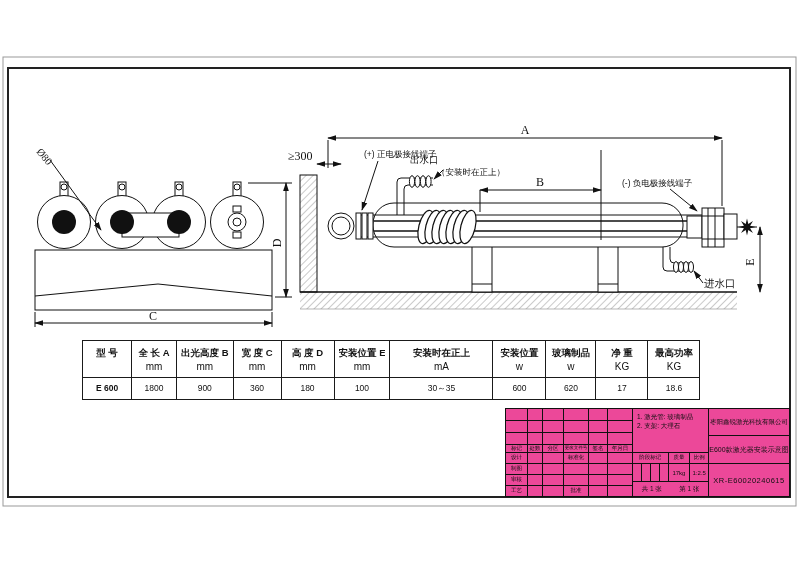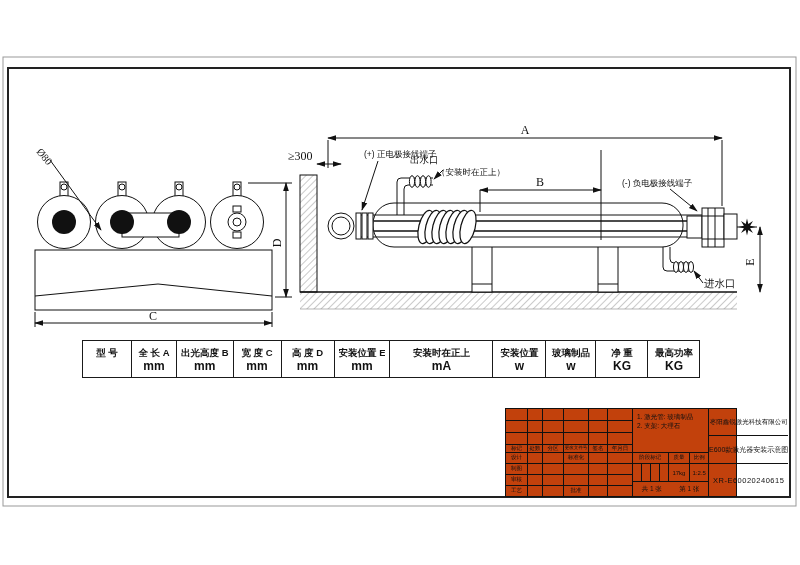--- a/index.html
+++ b/index.html
@@ -10,27 +10,27 @@
   .lbl{font-size:8.5px;}
   .lbl-md{font-size:9.5px;}
   .lbl-lg{font-size:10.5px;}
   .dim{font-size:12px;font-family:"Liberation Serif","DejaVu Serif",serif;}
   .dim-sm{font-size:10.5px;font-family:"Liberation Serif","DejaVu Serif",serif;}
 
   
   table.spec{position:absolute;left:82px;top:340px;border-collapse:collapse;table-layout:fixed;}
   table.spec th,table.spec td{border:1px solid #1a1a1a;padding:4px;text-align:center;vertical-align:middle;}
   table.spec th .cn{font-size:9.5px;font-weight:bold;line-height:16px;height:16px;white-space:nowrap;overflow:hidden;}
-  table.spec th .cu{font-size:12px;font-weight:bold;line-height:11px;height:12px;}
+  table.spec th .cu{font-size:10px;font-weight:normal;line-height:11px;height:12px;}
   table.spec td{font-size:8.5px;height:13px;line-height:13px;white-space:nowrap;}
   table.spec td.model{font-weight:bold;}
 
   
-  .tb{position:absolute;left:505px;top:408px;width:232px;height:89px;border:1.5px solid #111;
-      display:flex;box-sizing:border-box;background:#c2410c;}
+  .tb{position:absolute;left:505px;top:408px;width:285px;height:89px;border:1.5px solid #111;
+      display:flex;box-sizing:border-box;background:#ec4899;}
   .tb *{box-sizing:border-box;}
   .tb .col-l{width:127px;border-right:1px solid #111;display:flex;flex-direction:column;}
   .tb .col-m{width:76px;border-right:1px solid #111;display:flex;flex-direction:column;}
   .tb .col-r{flex:1;display:flex;flex-direction:column;}
   .tb .r{display:flex;border-bottom:1px solid #111;}
   .tb .r:last-child{border-bottom:none;}
   .tb .c{border-right:1px solid #111;display:flex;align-items:center;justify-content:center;
          font-size:5.5px;line-height:1;white-space:nowrap;overflow:hidden;}
   .tb .c:last-child{border-right:none;}
   .w22{width:22px}.w15{width:15px}.w21{width:21px}.w25{width:25px}.w19{width:19px}.w24{width:24px}
@@ -292,20 +292,33 @@
           </th>
       <th>
             <div class="cn">净  重</div>
             <div class="cu">KG</div>
           </th>
       <th>
             <div class="cn">最高功率</div>
             <div class="cu">KG</div>
           </th>
     </tr>
+    <tr>
+      <td class="model">E 600</td>
+      <td>1800</td>
+      <td>900</td>
+      <td>360</td>
+      <td>180</td>
+      <td>100</td>
+      <td>30～35</td>
+      <td>600</td>
+      <td>620</td>
+      <td>17</td>
+      <td>18.6</td>
+    </tr>
   </tbody>
     </table>
 
   <div class="tb">
 
     <div class="col-l">
       <div class="r h12">
         <div class="c w22"></div>
           <div class="c w15"></div>
           <div class="c w21"></div>

